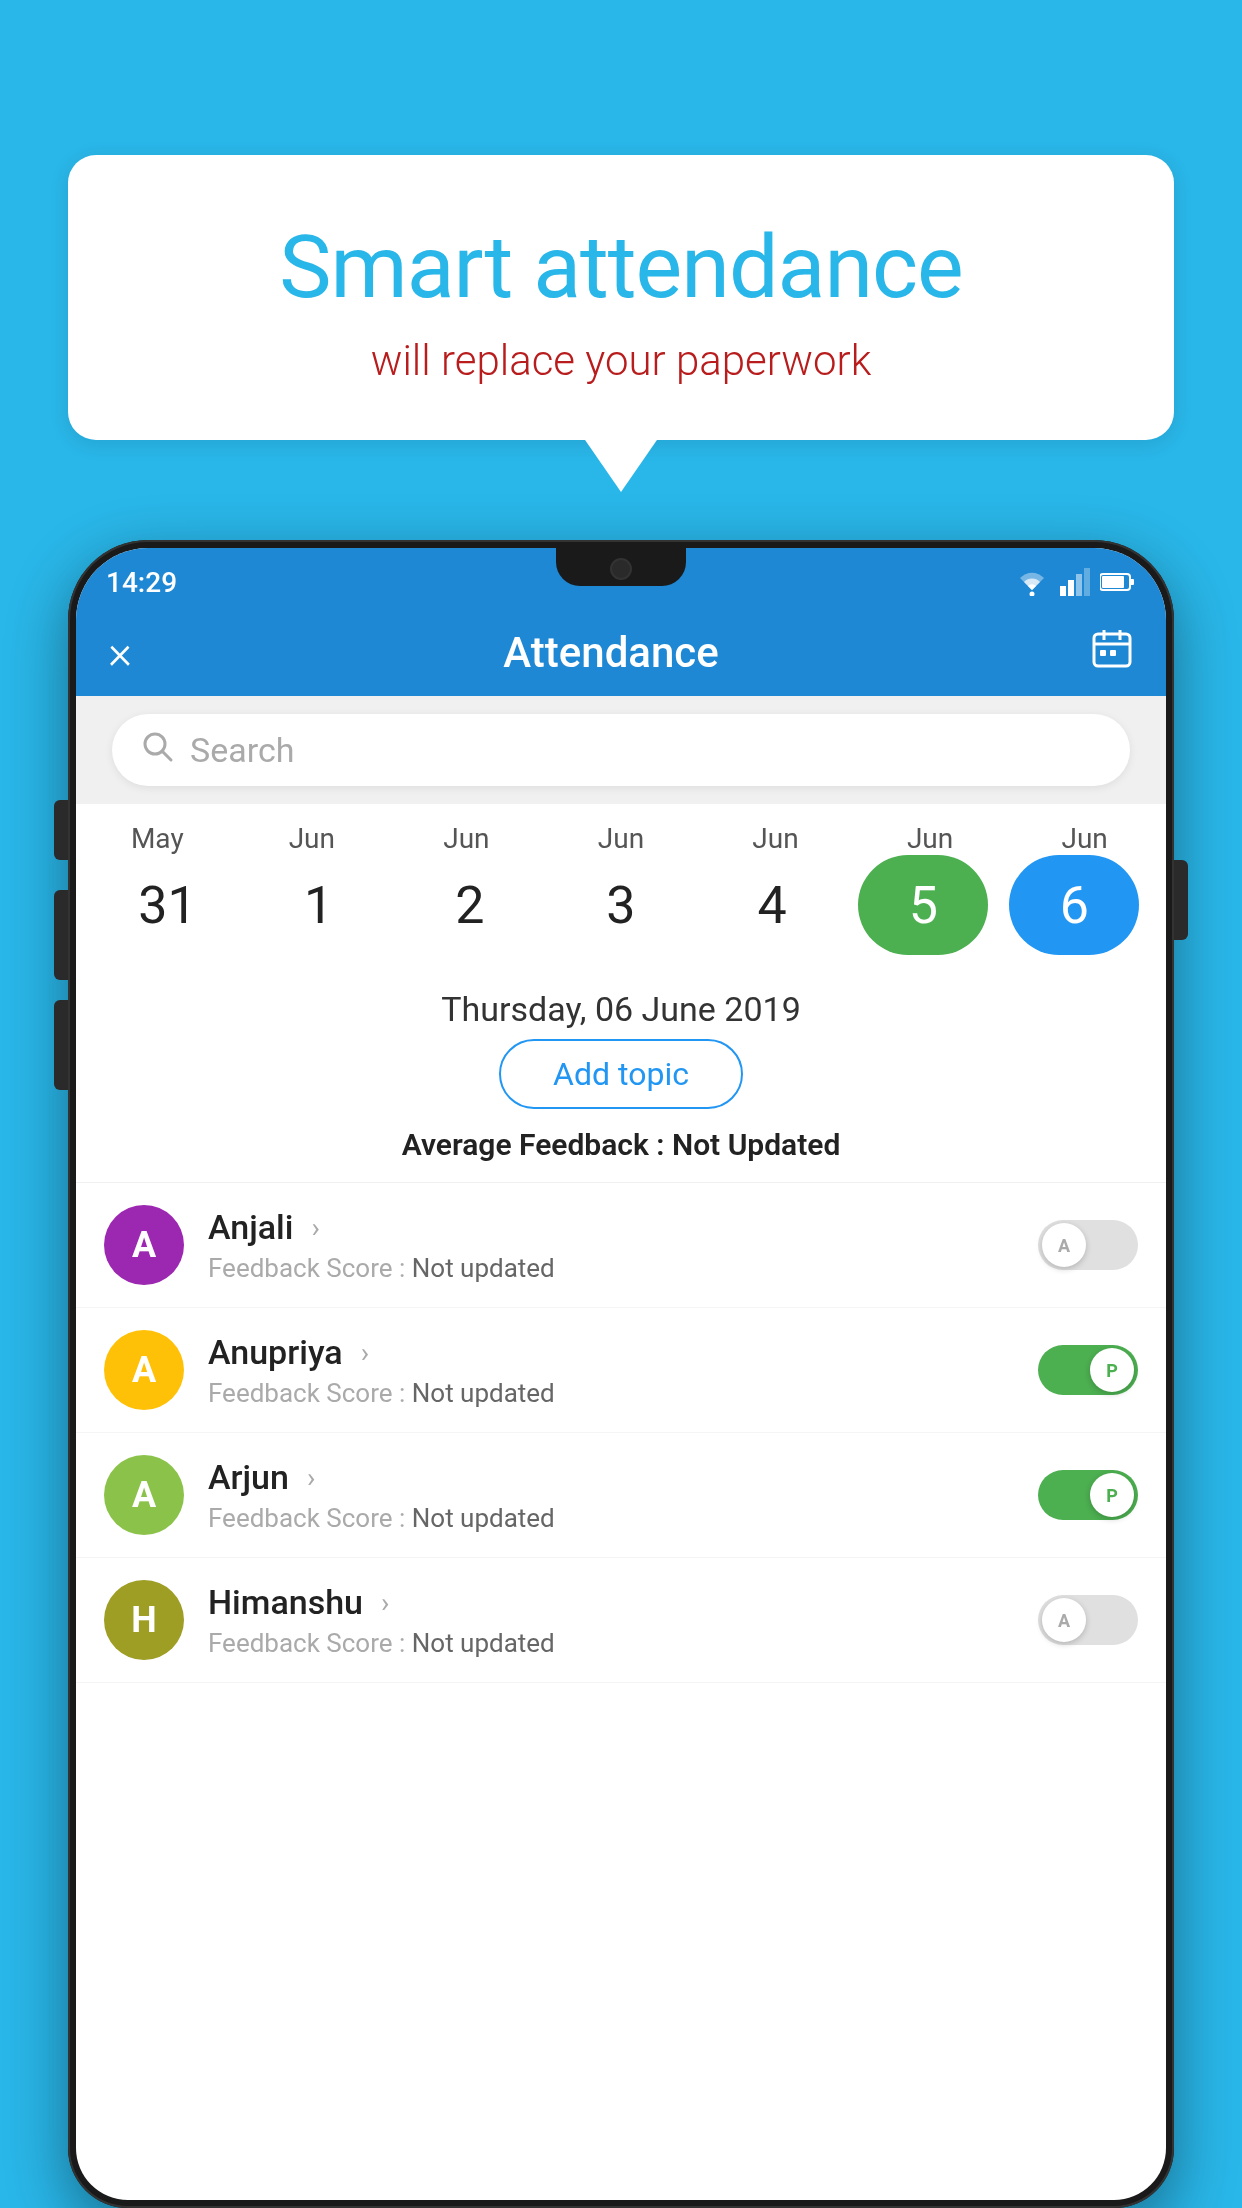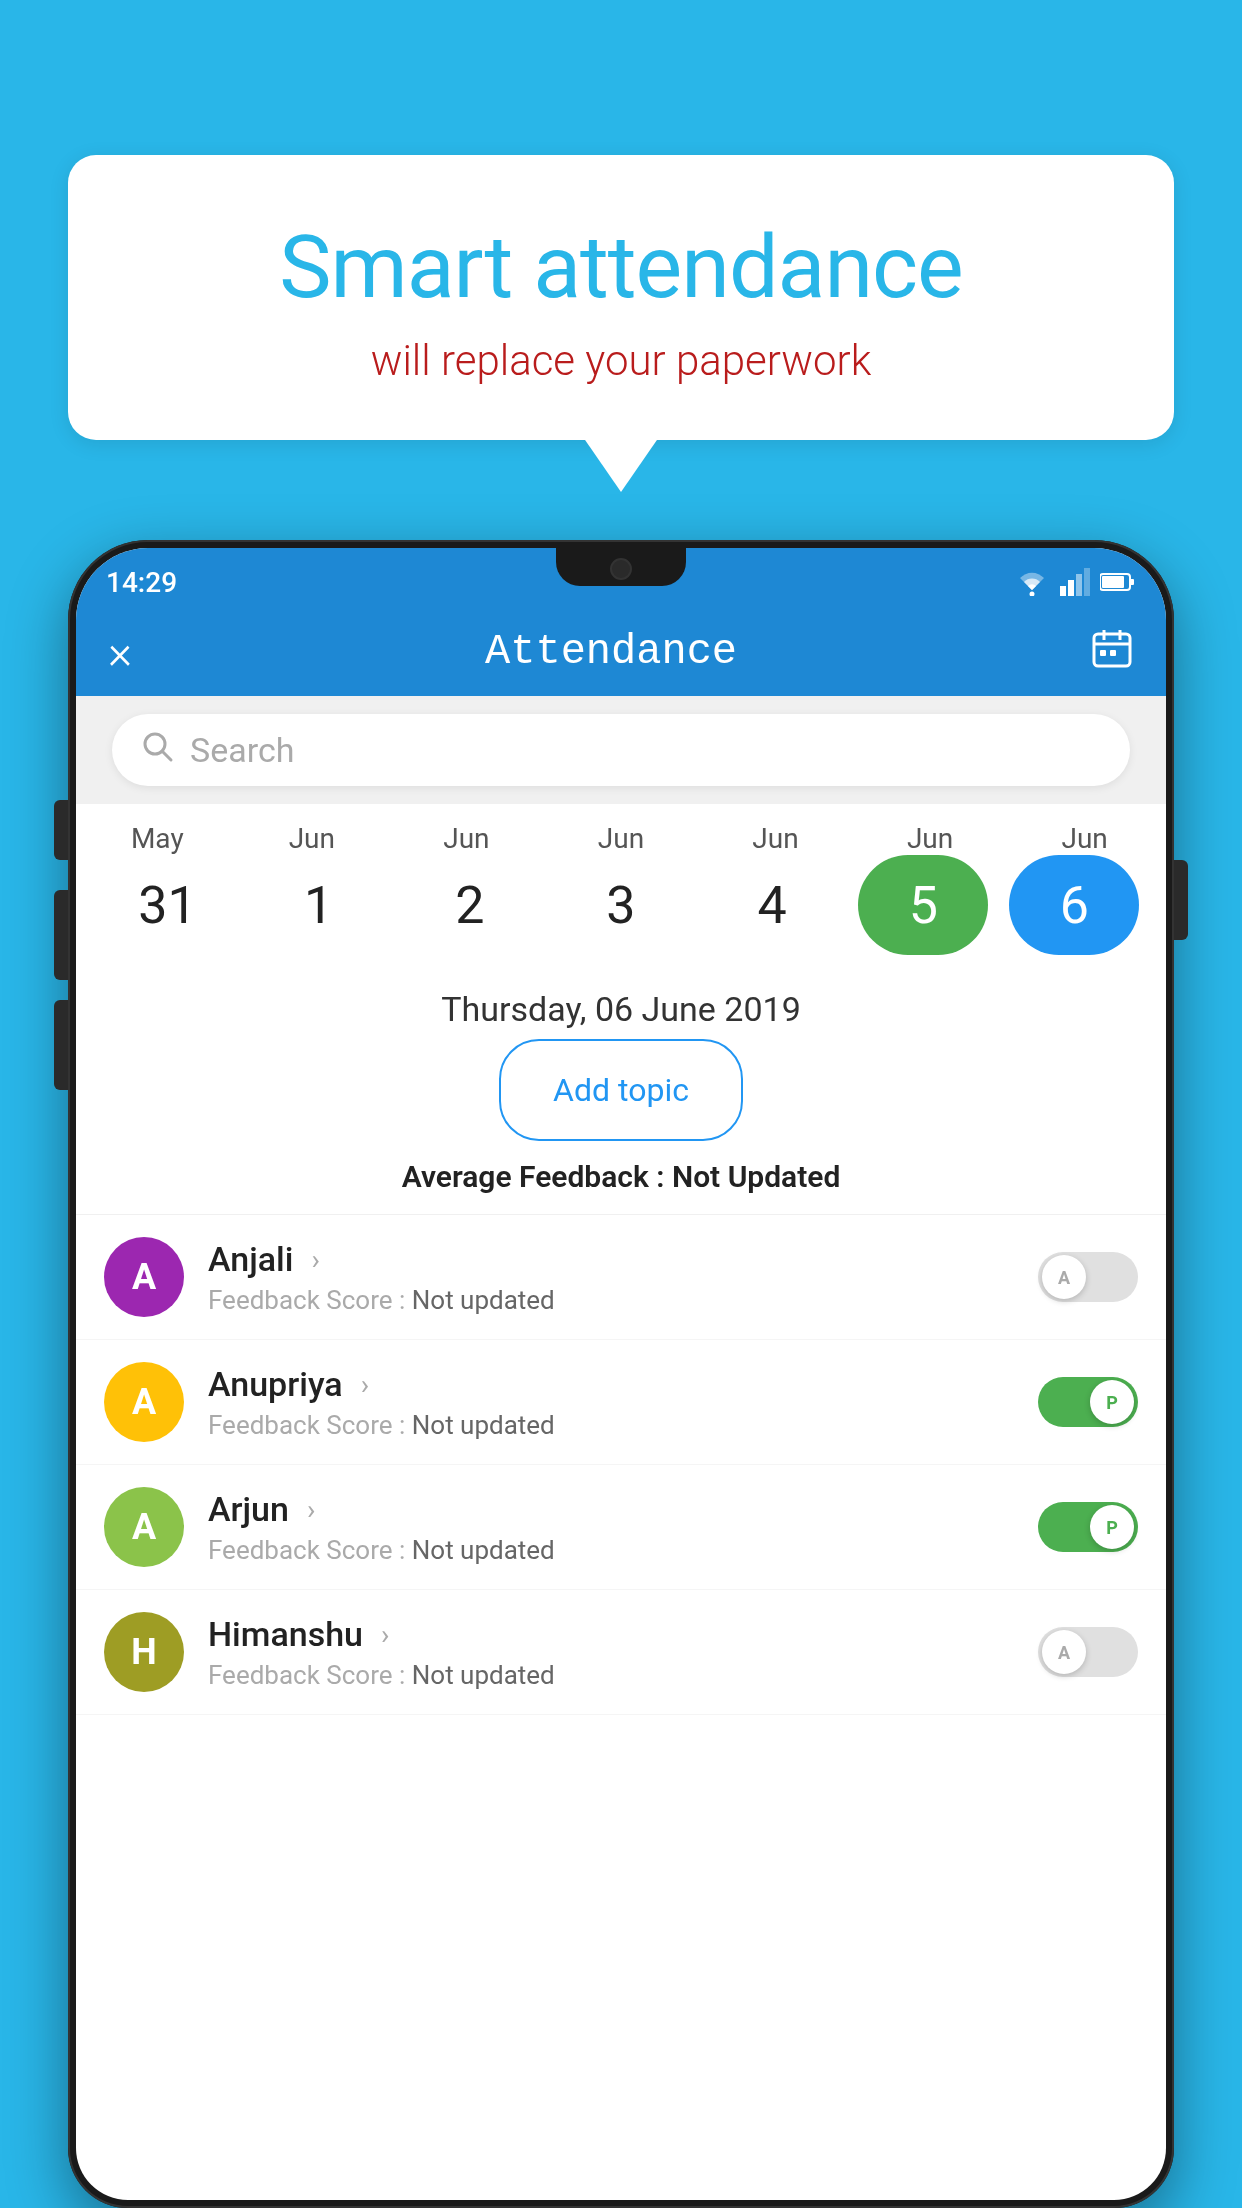--- a/index.html
+++ b/index.html
@@ -141,21 +141,20 @@
       color: white;
       font-size: 46px;
       font-weight: 300;
       cursor: pointer;
     }
 
     .header-title {
       color: white;
       font-size: 42px;
       font-weight: 500;
-      font-family: Liberation Mono, monospace;
     }
 
     .header-calendar {
       color: white;
       font-size: 38px;
     }
 
     
     .search-container {
       padding: 18px 36px;
@@ -243,21 +242,21 @@
     .selected-date-text {
       font-size: 34px;
       color: #333;
       margin-bottom: 10px;
     }
 
     .add-topic-btn {
       display: inline-block;
       border: 2px solid #2196f3;
       border-radius: 40px;
-      padding: 30px 52px;
+      padding: 14px 52px;
       font-size: 32px;
       color: #2196f3;
       cursor: pointer;
       margin-bottom: 18px;
     }
 
     .feedback-avg {
       font-size: 30px;
       color: #888;
       margin-bottom: 10px;

